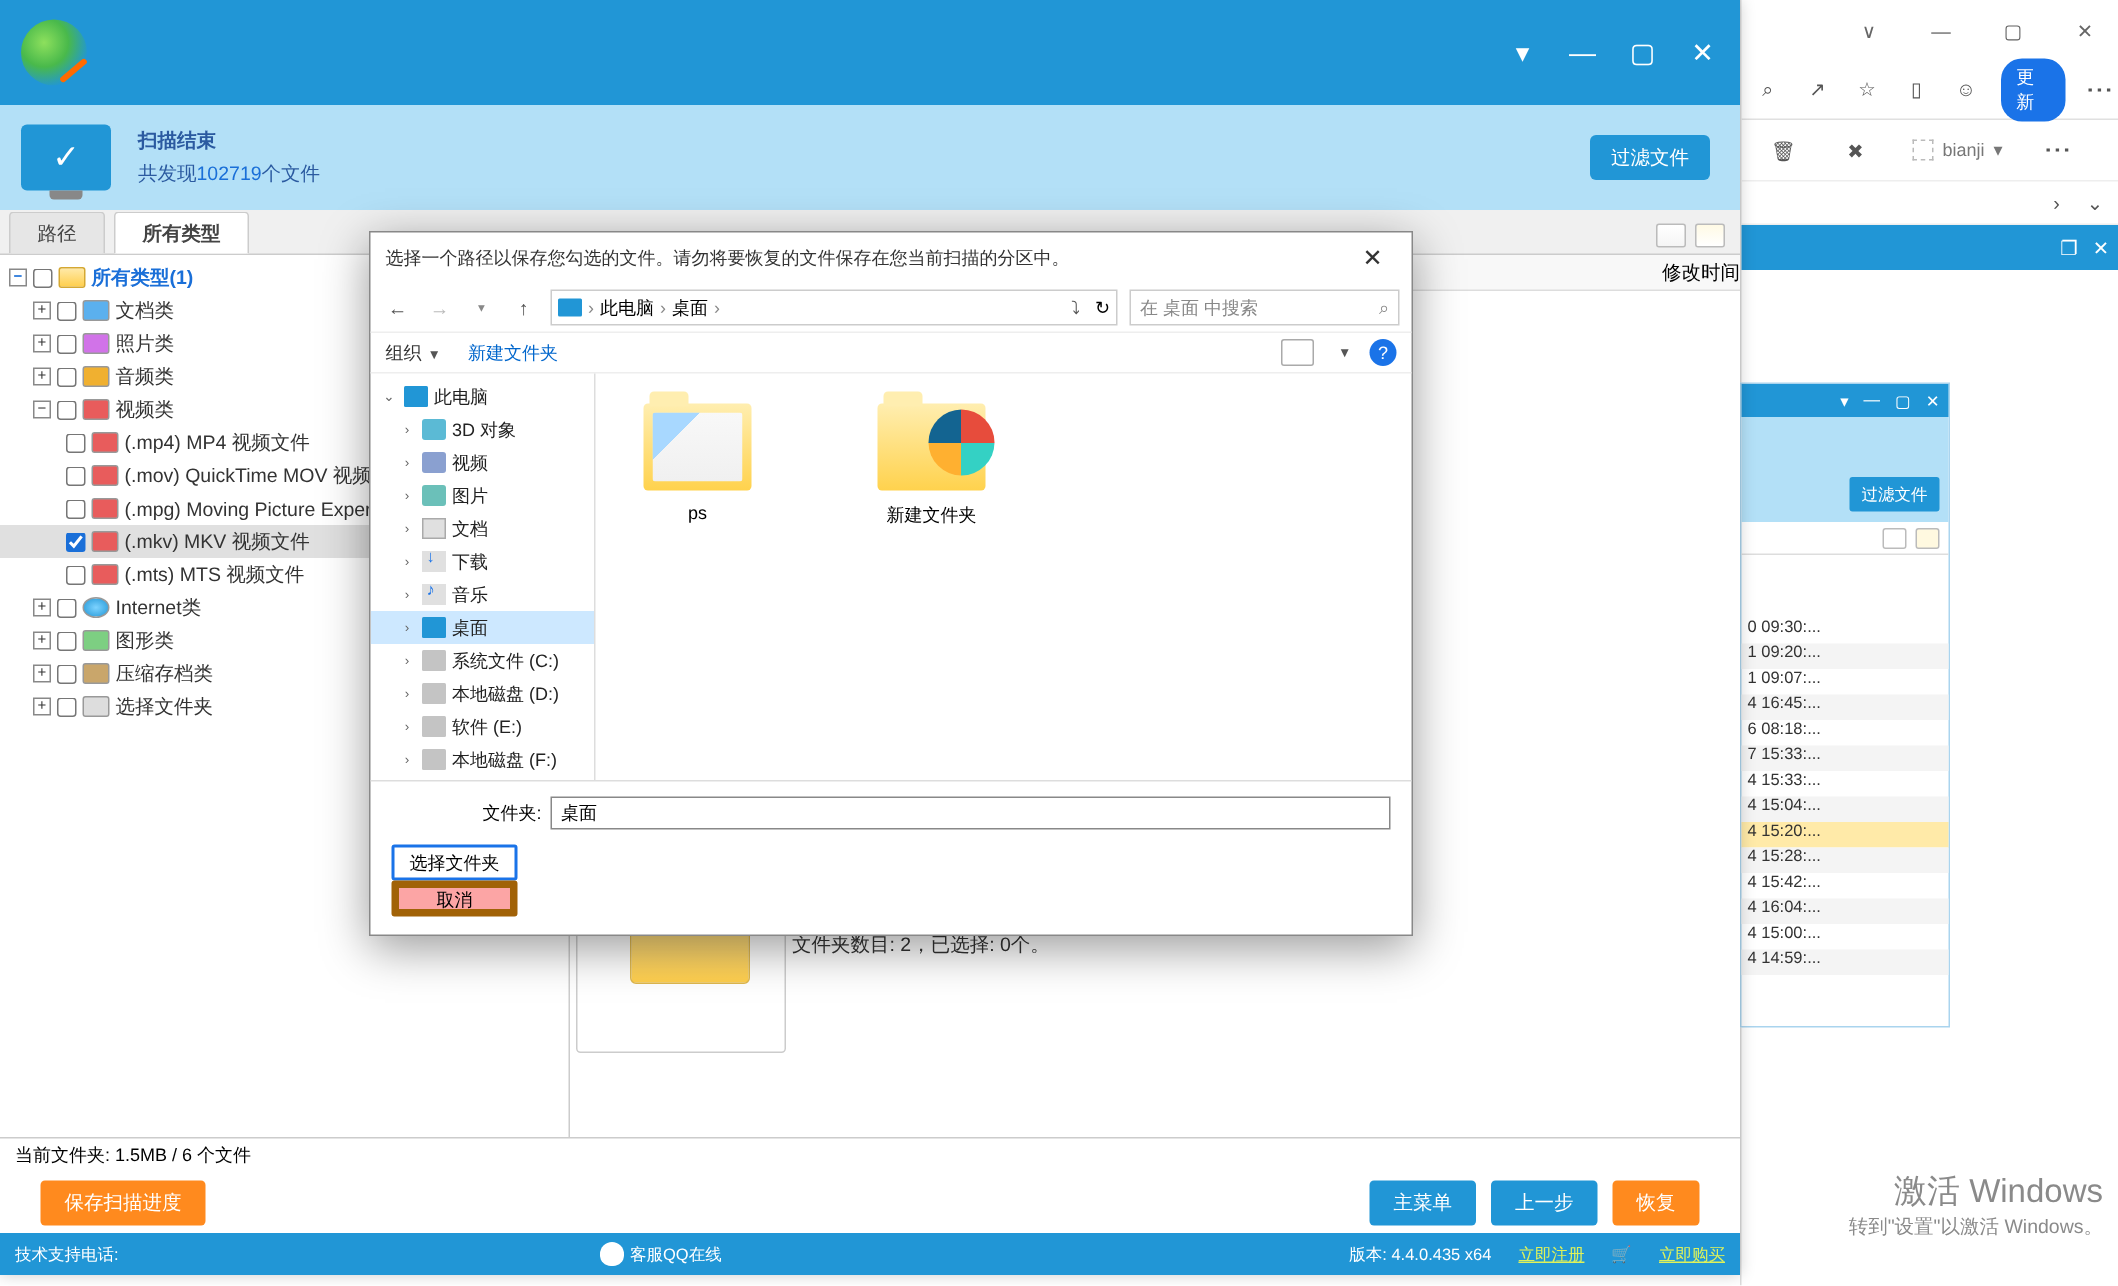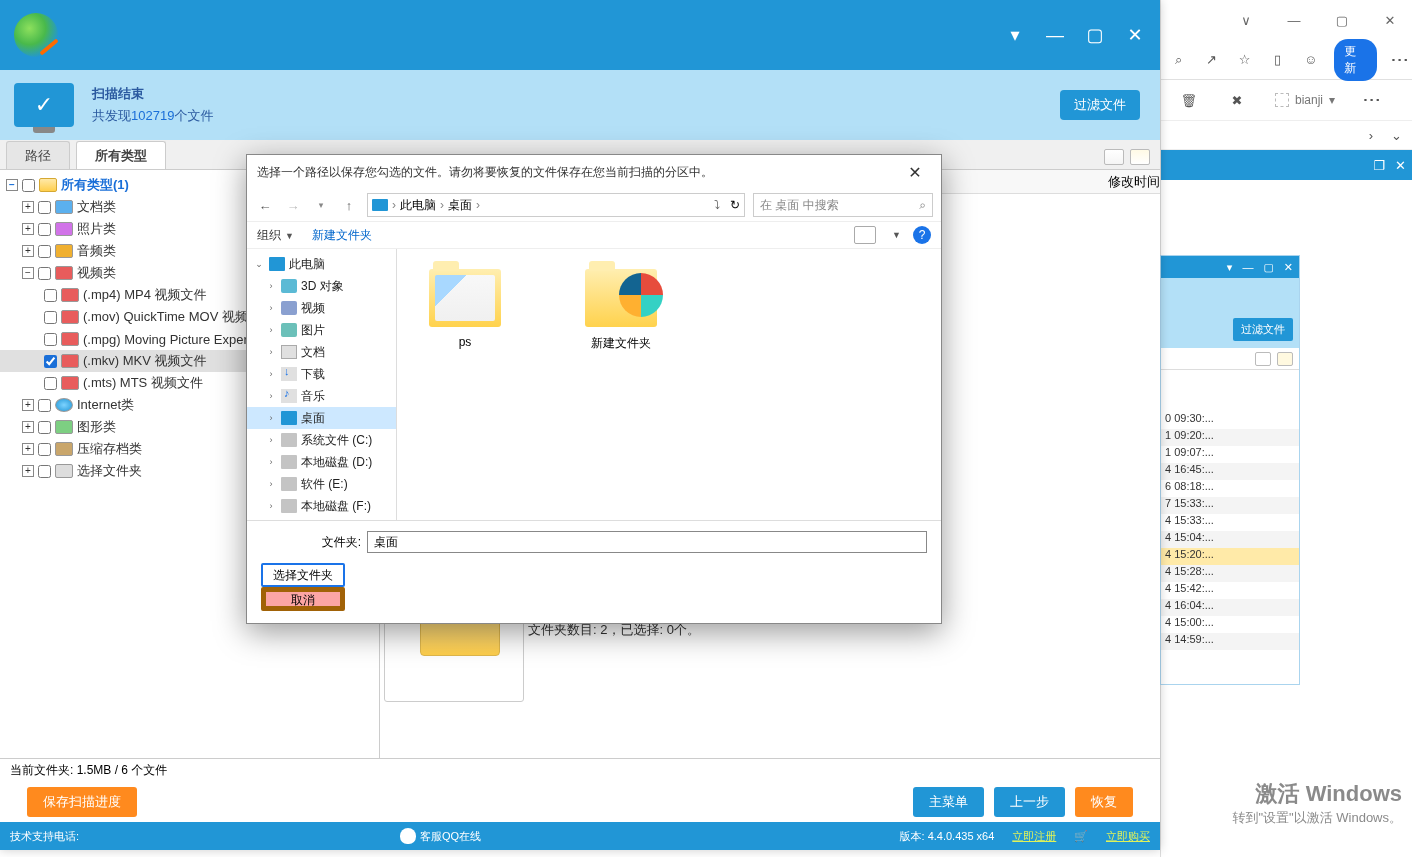--- a/index.html
+++ b/index.html
@@ -26,21 +26,21 @@
 .sec-view-btn{ width:16px; height:14px; border:1px solid #bbb; border-radius:2px; display:inline-block;}
 .sec-view-btn.s2{ background:#fff9e0;}
 .sec-spacer{ height:42px;}
 .sec-rows { display:flex; flex-direction:column;}
 .sec-row { height:17px; padding:0 4px; white-space:nowrap; overflow:hidden; text-overflow:ellipsis; color:#333;}
 .sec-row:nth-child(even){ background:#f4f4f4;}
 .sec-row.hl{ background:#ffeaa8;}
 
 
 .activate { position:absolute; right:10px; bottom:30px; text-align:right; color:#8a8a8a;}
-.activate .a1{ font-size:22px; font-weight:700;}
+.activate .a1{ font-size:22px; font-weight:400;}
 .activate .a2{ font-size:13px;}
 
 
 .app { position:absolute; top:0; left:0; width:1160px; height:850px; background:#fff; box-shadow:0 0 10px rgba(0,0,0,.2); display:flex; flex-direction:column;}
 
 .app-title { height:70px; background:#2196d6; display:flex; align-items:center; padding:0 14px;}
 .app-logo { width:44px; height:44px; border-radius:50%; background:radial-gradient(circle at 35% 35%,#8de05d 0,#49b94b 40%,#2196d6 75%); position:relative; margin-right:10px;}
 .app-logo::after{content:""; position:absolute; width:22px; height:4px; background:#ff6a00; right:-2px; bottom:8px; transform:rotate(-40deg); border-radius:2px;}
 .app-name { font-size:24px; color:#fff; letter-spacing:2px;}
 .app-name .accent{ color:#c9ff65; font-weight:700;}

